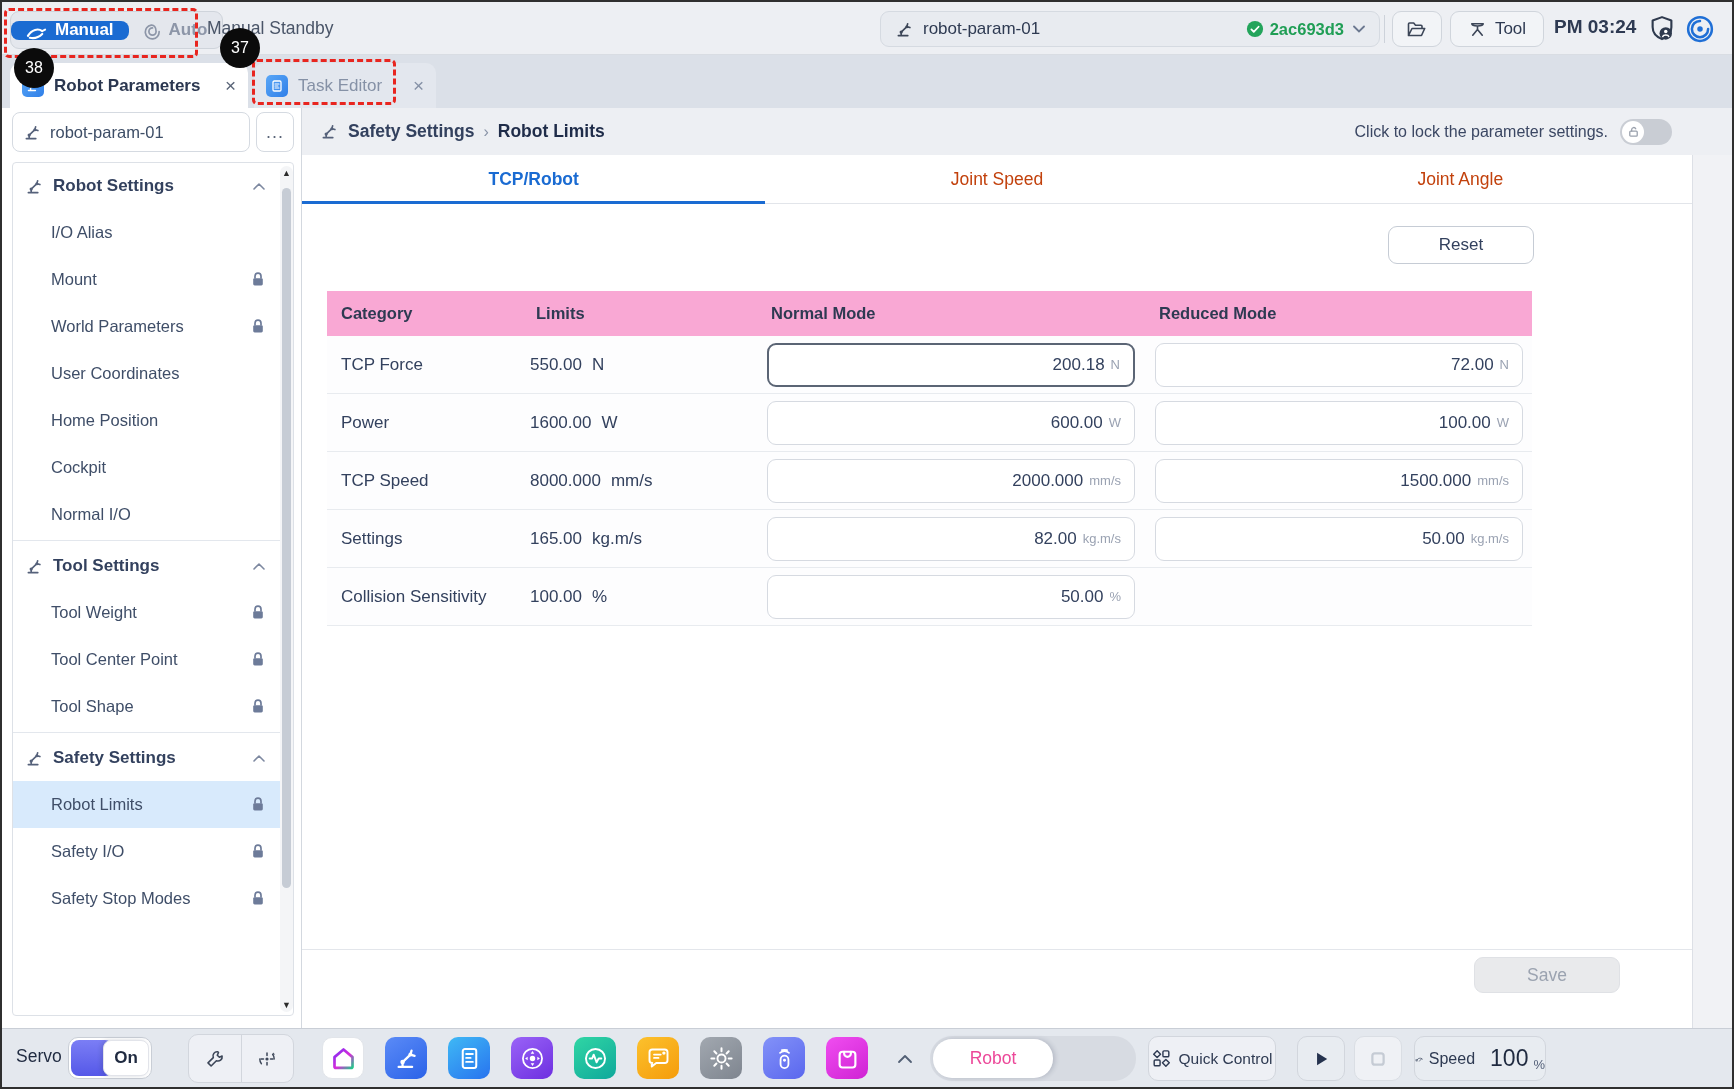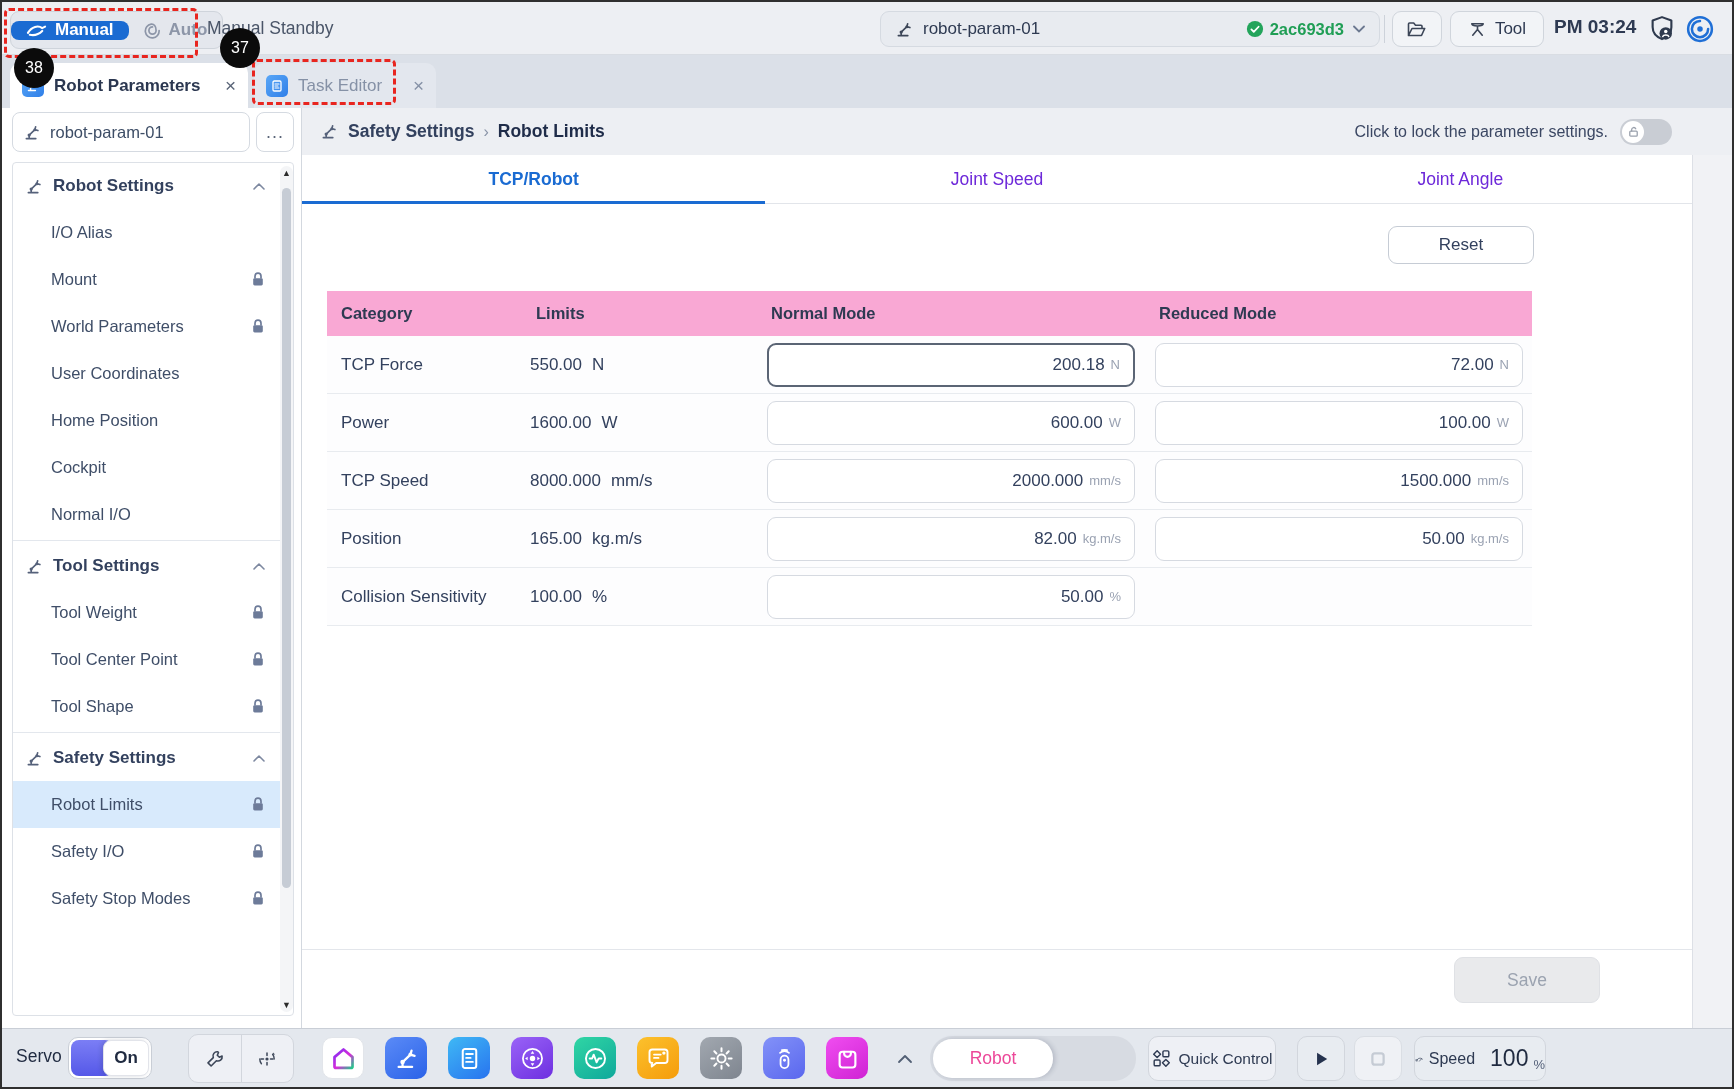--- a/index.html
+++ b/index.html
@@ -3,21 +3,21 @@
 <meta charset="utf-8">
 <style>
 *{margin:0;padding:0;box-sizing:border-box;}
 html,body{width:1734px;height:1089px;}
 body{font-family:"Liberation Sans","DejaVu Sans",sans-serif;background:#fff;color:#33415e;}
 .window{position:relative;width:1734px;height:1089px;border:2px solid #2f2f2f;background:#fff;overflow:hidden;}
 
 
 .topbar{position:absolute;left:0;top:0;width:1730px;height:53px;background:#edeff3;border-bottom:1px solid #d9dde3;}
 .mode-group{position:absolute;left:8px;top:9px;display:flex;align-items:center;background:#e4e7ed;border:1px solid #cfd4db;border-radius:9px;height:38px;}
-.mode-btn{display:flex;align-items:center;gap:8px;height:19px;padding:0 15px;font-size:17px;border:none;background:transparent;cursor:pointer;font-family:inherit;}
+.mode-btn{display:flex;align-items:flex-end;gap:8px;height:19px;padding:0 15px;font-size:17px;border:none;background:transparent;cursor:pointer;font-family:inherit;}
 .mode-btn.manual{background:#1a6bd2;color:#fff;font-weight:700;border-radius:8px;}
 .mode-btn.auto{color:#8d96a8;font-weight:600;}
 .status-text{position:absolute;left:205px;top:16px;font-size:17.5px;color:#4a5568;}
 .param-pill{position:absolute;left:878px;top:9px;width:500px;height:36px;background:#e8ebf0;border:1px solid #d5dae1;border-radius:9px;display:flex;align-items:center;padding:0 14px;gap:9px;cursor:pointer;}
 .param-pill .pname{font-size:17px;color:#2e3a52;}
 .param-pill .spacer{flex:1;}
 .hash{display:flex;align-items:center;gap:6px;font-size:16.5px;font-weight:700;color:#1f9e55;}
 .vdiv{position:absolute;left:1382px;top:13px;width:1px;height:28px;background:#cdd2da;}
 .icon-btn{position:absolute;top:9px;height:36px;background:#f2f4f7;border:1px solid #d0d5dc;border-radius:9px;display:flex;align-items:center;justify-content:center;gap:8px;cursor:pointer;font-family:inherit;}
 .folder-btn{left:1390px;width:50px;}
@@ -71,39 +71,39 @@
 .main{position:absolute;left:300px;top:0;width:1430px;height:920px;background:#fff;}
 .crumbbar{position:absolute;left:0;top:0;width:1430px;height:47px;background:#edeff3;display:flex;align-items:center;padding:0 60px 0 18px;gap:9px;}
 .crumb-parent{font-size:17.5px;font-weight:600;color:#33415e;}
 .crumb-sep{color:#8a94a8;font-size:16px;}
 .crumb-current{font-size:17.5px;font-weight:700;color:#1f2c49;}
 .crumb-right{margin-left:auto;display:flex;align-items:center;gap:12px;}
 .lock-hint{font-size:16px;color:#3b4763;}
 .lock-toggle{position:relative;width:52px;height:26px;background:#c9cdd4;border-radius:13px;cursor:pointer;}
 .lock-knob{position:absolute;left:2px;top:2px;width:22px;height:22px;border-radius:50%;background:#fff;display:flex;align-items:center;justify-content:center;}
 .mtabs{position:absolute;left:0;top:47px;width:1390px;height:49px;display:flex;border-bottom:1px solid #e2e5ea;background:#fff;}
-.mtab{flex:1;display:flex;align-items:center;justify-content:center;font-size:17.5px;color:#6d28d9;cursor:pointer;position:relative;}
+.mtab{flex:1;display:flex;align-items:center;justify-content:center;font-size:17.5px;color:#c2410c;cursor:pointer;position:relative;}
 .mtab.active{color:#1a6bd2;font-weight:600;}
 .mtab.active::after{content:"";position:absolute;left:0;right:0;bottom:-1px;height:3px;background:#1a6bd2;}
 .content{position:absolute;left:0;top:96px;width:1390px;}
 .reset-btn{display:block;margin:22px 158px 0 auto;width:146px;height:38px;border:1px solid #c6ccd5;border-radius:9px;background:#fff;font-size:17px;color:#33415e;cursor:pointer;font-family:inherit;}
 .ltable{margin:27px 0 0 25px;width:1205px;}
 .thead,.trow{display:grid;grid-template-columns:195px 235px 388px 387px;align-items:center;}
 .thead{height:45px;background:#f9a8d4;font-size:16.5px;font-weight:600;color:#2e3a52;}
 .thead>span{padding-left:14px;}
 .trow{height:58px;border-bottom:1px solid #e8ebef;background:#fdfdfe;}
 .cell.cat{padding-left:14px;font-size:17px;color:#33415e;}
 .cell.lim{padding-left:8px;font-size:17px;color:#33415e;}
 .lim-unit{margin-left:10px;}
 .field{margin-left:10px;width:368px;height:44px;border:1px solid #d6dae1;border-radius:9px;background:#fff;display:flex;align-items:center;justify-content:flex-end;gap:6px;padding-right:13px;cursor:text;}
 .field.focused{border:2px solid #5b6575;}
 .fval{font-size:17px;color:#33415e;}
 .funit{font-size:13px;color:#9aa2b2;}
 .savebar{position:absolute;left:0;top:841px;width:1390px;height:79px;border-top:1px solid #e3e6eb;background:#fff;}
-.save-btn{display:block;margin:7px 92px 0 auto;width:146px;height:46px;border:1px solid #dfe1e5;border-radius:9px;background:#e9eaec;color:#9ba3b0;font-size:17.5px;cursor:default;font-family:inherit;}
+.save-btn{display:block;margin:7px 72px 0 auto;width:146px;height:36px;border:1px solid #dfe1e5;border-radius:9px;background:#e9eaec;color:#9ba3b0;font-size:17.5px;cursor:default;font-family:inherit;}
 .gutter{position:absolute;left:1390px;top:47px;width:40px;height:873px;background:#f1f2f5;border-left:1px solid #dde0e6;}
 
 
 .bottombar{position:absolute;left:0;top:1026px;width:1730px;height:59px;background:#e4e8ee;border-top:1px solid #c9ced6;}
 .servo-label{position:absolute;left:14px;top:17px;font-size:17.5px;color:#1f2a40;}
 .servo-toggle{position:absolute;left:66px;top:8px;width:84px;height:42px;background:#fff;border:1px solid #c9ced6;border-radius:10px;cursor:pointer;}
 .servo-on-track{position:absolute;left:2px;top:2px;width:42px;height:36px;border-radius:8px;background:linear-gradient(180deg,#7b7ef5,#5558e8);}
 .servo-knob{position:absolute;left:34px;top:2px;right:2px;bottom:2px;border-radius:8px;background:#fff;border:1px solid #e2e4ea;box-shadow:-2px 0 4px rgba(40,50,80,.18);display:flex;align-items:center;justify-content:center;font-size:17px;font-weight:700;color:#1f2a40;}
 .toolgrp{position:absolute;left:186px;top:5px;width:106px;height:49px;background:#eef0f5;border:1px solid #d2d6dd;border-radius:10px;display:flex;}
 .toolgrp .tbtn{flex:1;display:flex;align-items:center;justify-content:center;cursor:pointer;}
@@ -453,21 +453,21 @@
                   </div>
                 </div>
                 <div class="cell icell">
                   <div class="field">
                     <span class="fval">1500.000</span>
                     <span class="funit">mm/s</span>
                   </div>
                 </div>
               </div>
               <div class="trow">
-                <div class="cell cat">Position</div>
+                <div class="cell cat">Settings</div>
                 <div class="cell lim"><span class="lim-val">165.00</span><span class="lim-unit">kg.m/s</span></div>
                 <div class="cell icell">
                   <div class="field">
                     <span class="fval">82.00</span>
                     <span class="funit">kg.m/s</span>
                   </div>
                 </div>
                 <div class="cell icell">
                   <div class="field">
                     <span class="fval">50.00</span>

